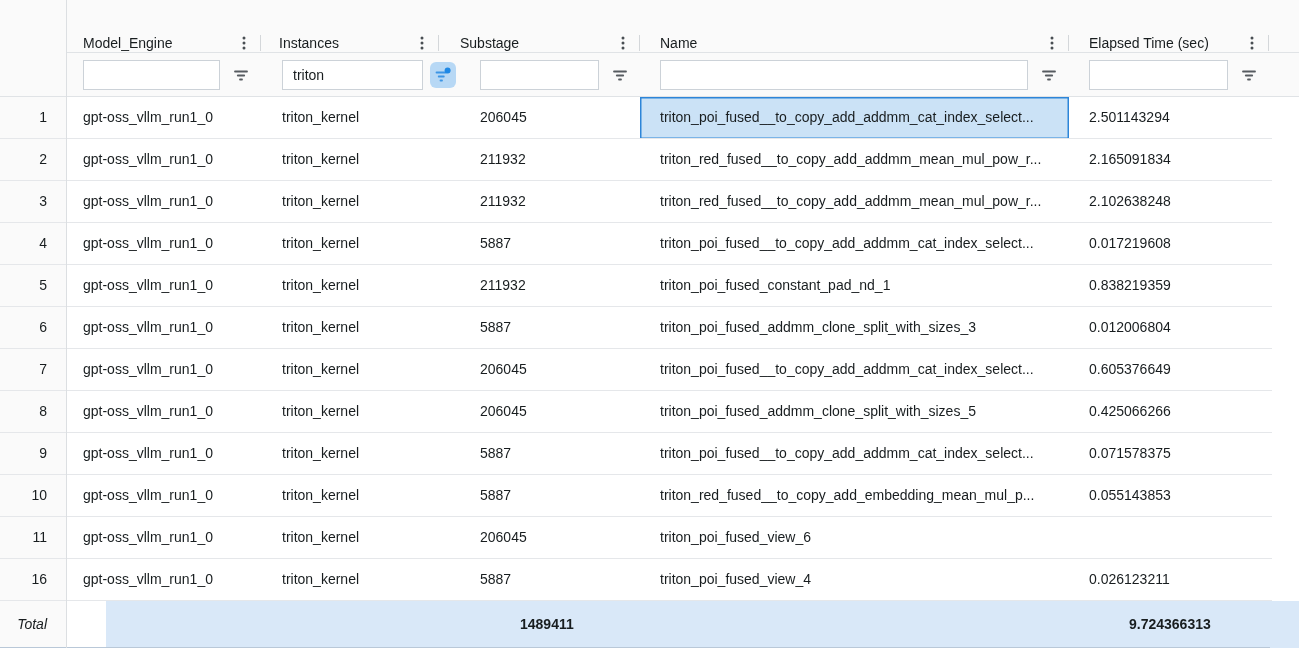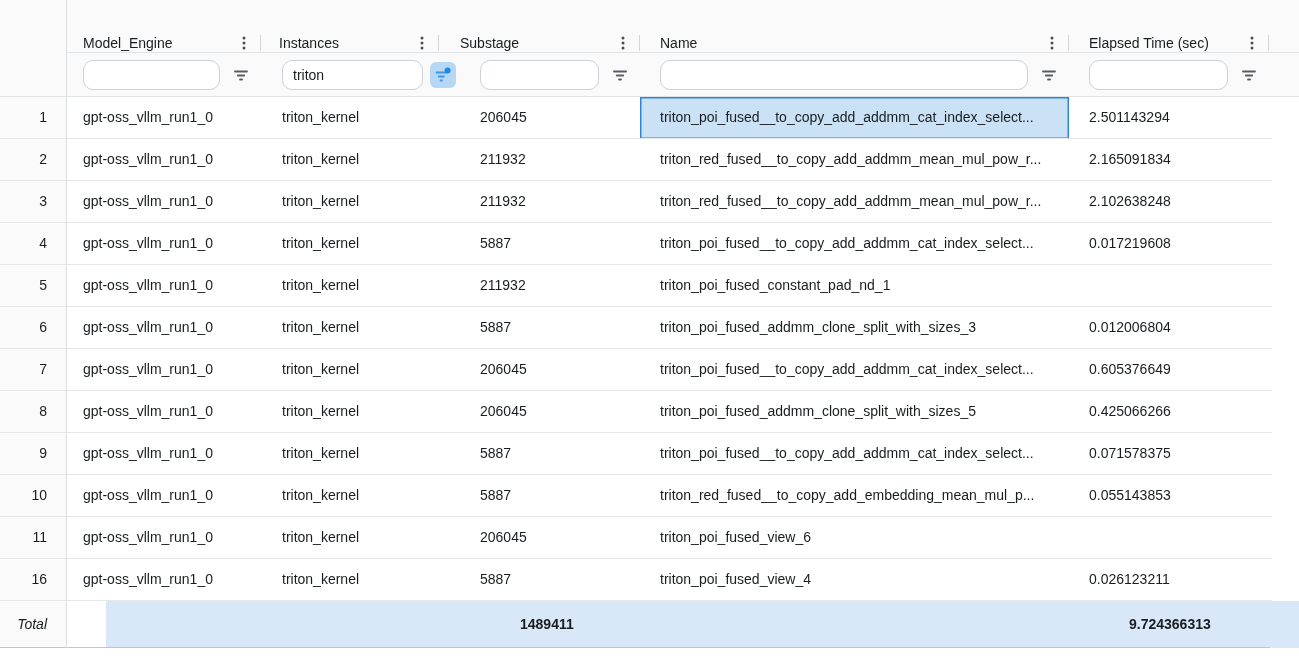--- a/index.html
+++ b/index.html
@@ -30,21 +30,21 @@
             padding: 2px; cursor: pointer; display: flex; align-items: center; }
   .h-sep { position: absolute; right: 0; top: 50%; transform: translateY(-50%);
            width: 1px; height: 16px; background: #d4d7da; }
 
   
   .filter-row { display: flex; height: 44px; background: #fafafa;
                 border-bottom: 1px solid #e0e3e6; }
   .filter-row .corner { border-bottom: 0; }
   .f-cell { display: flex; align-items: center; padding-right: 6px; }
   .f-input { flex: 1; min-width: 0; height: 30px; border: 1px solid #ccd2d8;
-             border-radius: 10px; background: #fff; padding: 0 10px;
+             border-radius: 0; background: #fff; padding: 0 10px;
              font: 14px "Liberation Sans", sans-serif; color: #181d1f; outline: none; }
   .f-btn { flex: none; width: 28px; height: 28px; margin-left: 7px; border: 0;
            background: transparent; border-radius: 6px; display: flex;
            align-items: center; justify-content: center; cursor: pointer; }
   .f-btn.active { width: 26px; height: 26px; background: #b7d8f5; }
 
   
   .row { position: relative; display: flex; height: 42px; background: #fff; }
   .row::after { content: ""; position: absolute; left: 0; right: 27px; bottom: 0;
                 height: 1px; background: #e5e7ea; }
@@ -236,20 +236,21 @@
         <div class="cell c-inst">5887</div>
         <div class="cell c-name">triton_poi_fused__to_copy_add_addmm_cat_index_select...</div>
         <div class="cell c-elapsed">0.017219608</div>
       </div>
       <div class="row">
         <div class="cell c-num">5</div>
         <div class="cell c-model">gpt-oss_vllm_run1_0</div>
         <div class="cell c-sub">triton_kernel</div>
         <div class="cell c-inst">211932</div>
         <div class="cell c-name">triton_poi_fused_constant_pad_nd_1</div>
+        <div class="cell c-elapsed">0.838219359</div>
       </div>
       <div class="row">
         <div class="cell c-num">6</div>
         <div class="cell c-model">gpt-oss_vllm_run1_0</div>
         <div class="cell c-sub">triton_kernel</div>
         <div class="cell c-inst">5887</div>
         <div class="cell c-name">triton_poi_fused_addmm_clone_split_with_sizes_3</div>
         <div class="cell c-elapsed">0.012006804</div>
       </div>
       <div class="row">

